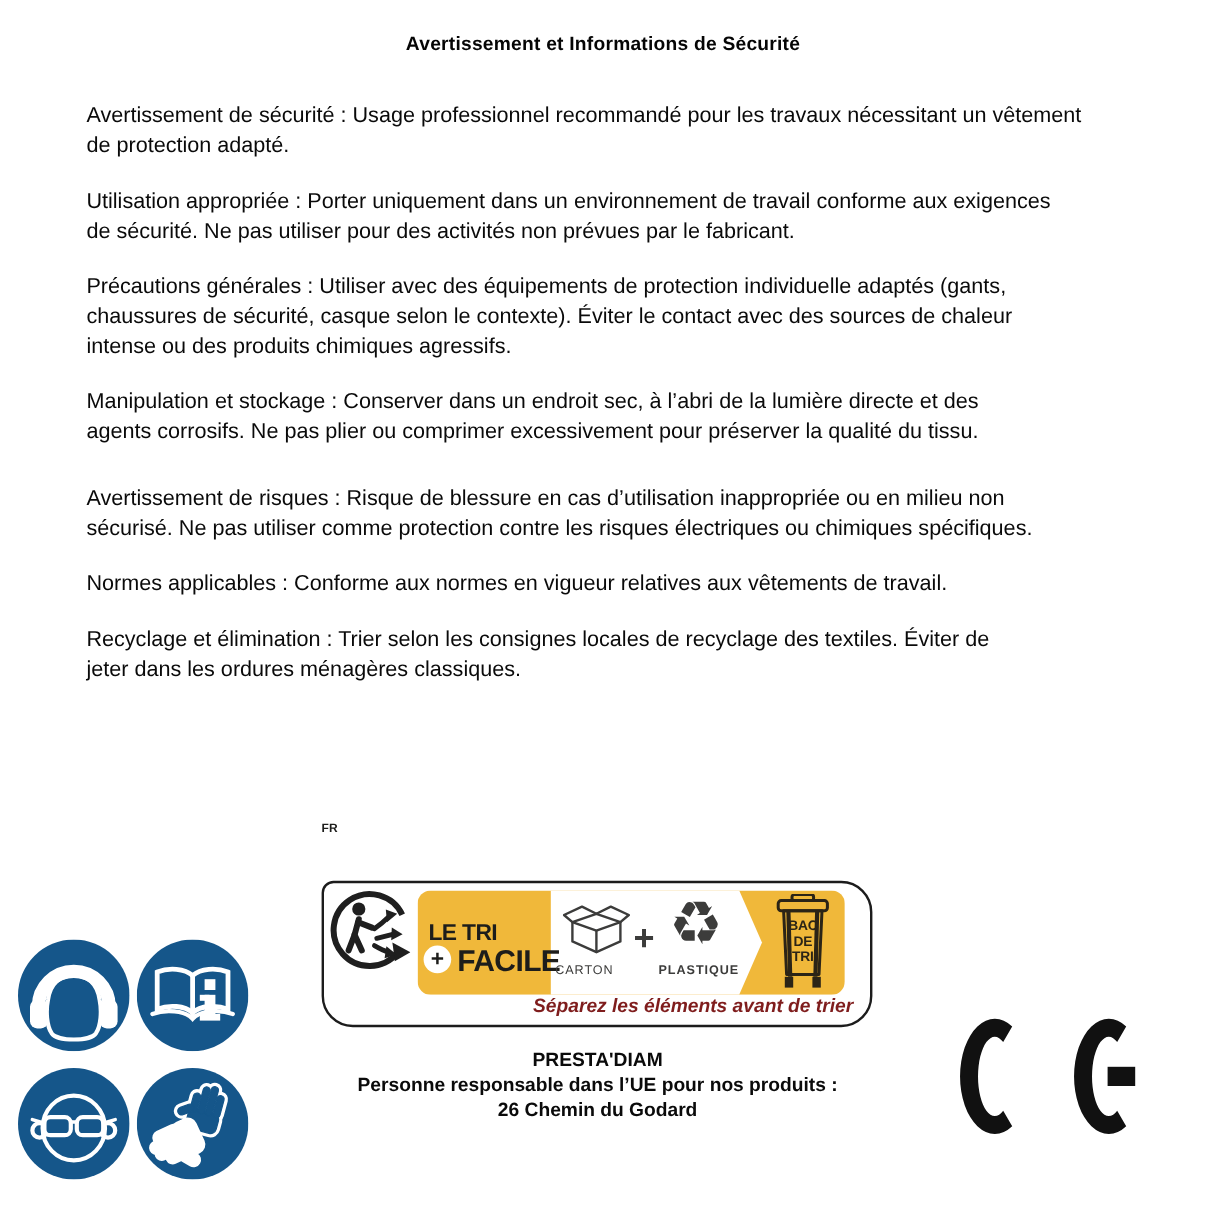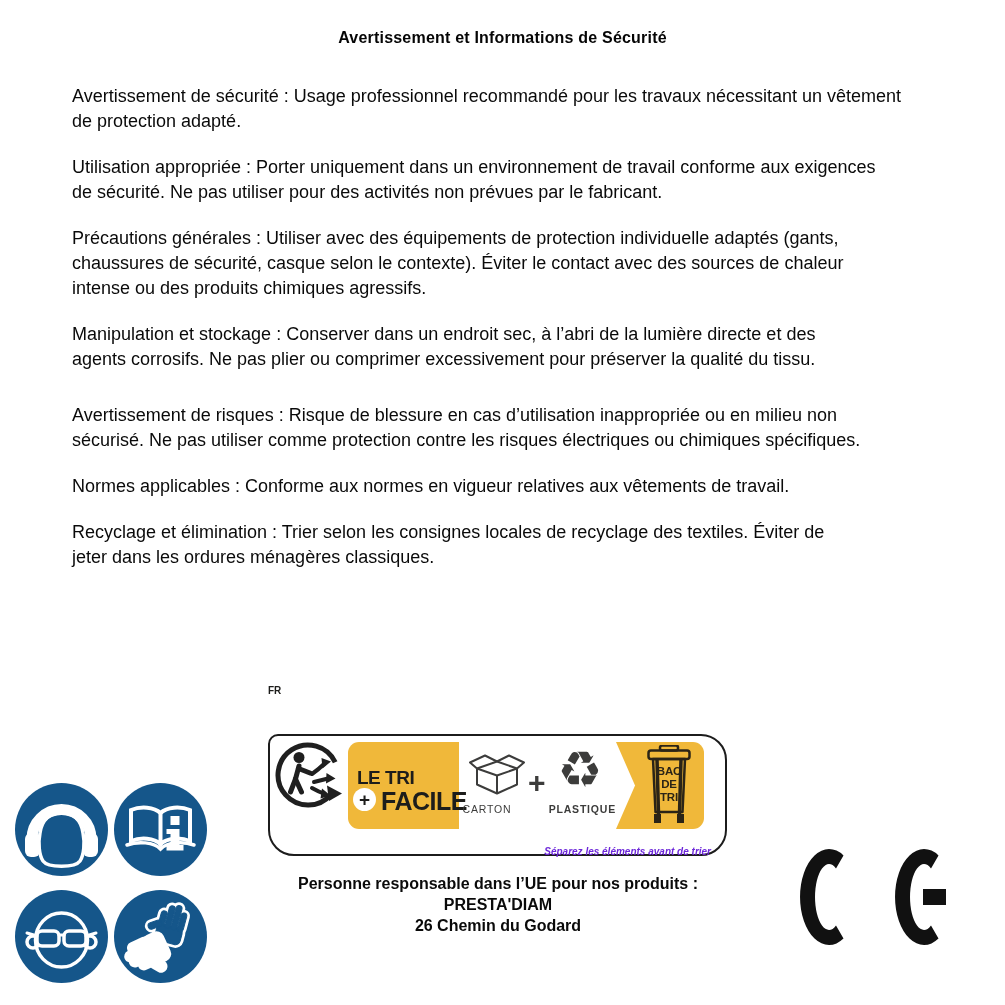--- a/index.html
+++ b/index.html
@@ -30,21 +30,21 @@
     text-align:center;line-height:23px;font-size:19px;font-weight:bold;color:#1d1d1b;
   }
   .tri-l2{position:absolute;left:33px;top:45px;font-size:25px;font-weight:bold;color:#1d1d1b;letter-spacing:-.5px;}
   .mat-icon-carton{position:absolute;left:121px;top:9px;}
   .mat-label-carton{position:absolute;left:103px;top:61px;width:72px;text-align:center;font-size:10.5px;font-weight:normal;letter-spacing:.8px;color:#3c3c3b;}
   .mat-sep{position:absolute;left:180px;top:24px;font-size:30px;font-weight:bold;color:#3c3c3b;}
   .mat-icon-plastique{position:absolute;left:202px;top:-2px;width:60px;text-align:center;font-size:50px;line-height:60px;color:#3c3c3b;}
   .mat-label-plastique{position:absolute;left:196px;top:61px;width:72px;text-align:right;font-size:10.5px;font-weight:bold;letter-spacing:.8px;color:#3c3c3b;}
   .bin{position:absolute;left:298px;top:3px;}
   .sort-instruction{
-    position:absolute;right:14px;top:94px;font-size:10px;font-style:italic;font-weight:bold;color:#6d28d9;margin-top:16px;
+    position:absolute;right:14px;top:94px;font-size:16px;font-style:italic;font-weight:bold;color:#7f1d1d;
   }
 
   .contact{position:absolute;left:208px;top:873px;width:580px;text-align:center;
     font-size:16px;line-height:21px;font-weight:bold;color:#0a0a0a;}
 
   .picto{position:absolute;}
   .picto-ear{left:15px;top:783px;}
   .picto-book{left:114px;top:783px;}
   .picto-eye{left:15px;top:890px;}
   .picto-glove{left:114px;top:890px;}
@@ -137,22 +137,22 @@
         <text x="23" y="43">DE</text>
         <text x="23" y="56">TRI</text>
       </g>
     </svg>
   </div>
 
   <div class="sort-instruction">Séparez les éléments avant de trier</div>
 </div>
 
 <div class="contact">
+  <div>PRESTA'DIAM</div>
   <div>Personne responsable dans l’UE pour nos produits :</div>
-  <div>PRESTA'DIAM</div>
   <div>26 Chemin du Godard</div>
 </div>
 
 <svg class="picto picto-ear" width="93" height="93" viewBox="0 0 93 93">
   <circle cx="46.5" cy="46.5" r="46.5" fill="#15568A"></circle>
   <path d="M28 78 C24 72 23 60 25 50 C27 36 35 30 46.5 30 C58 30 66 36 68 50 C70 60 69 72 65 78 C60 85 33 85 28 78 Z" fill="none" stroke="#ffffff" stroke-width="3.5"></path>
   <path d="M17 56 A29.5 29.5 0 0 1 76 56" fill="none" stroke="#ffffff" stroke-width="11"></path>
   <rect x="10" y="50" width="15" height="24" rx="6" fill="#ffffff"></rect>
   <rect x="68" y="50" width="15" height="24" rx="6" fill="#ffffff"></rect>
 </svg>

